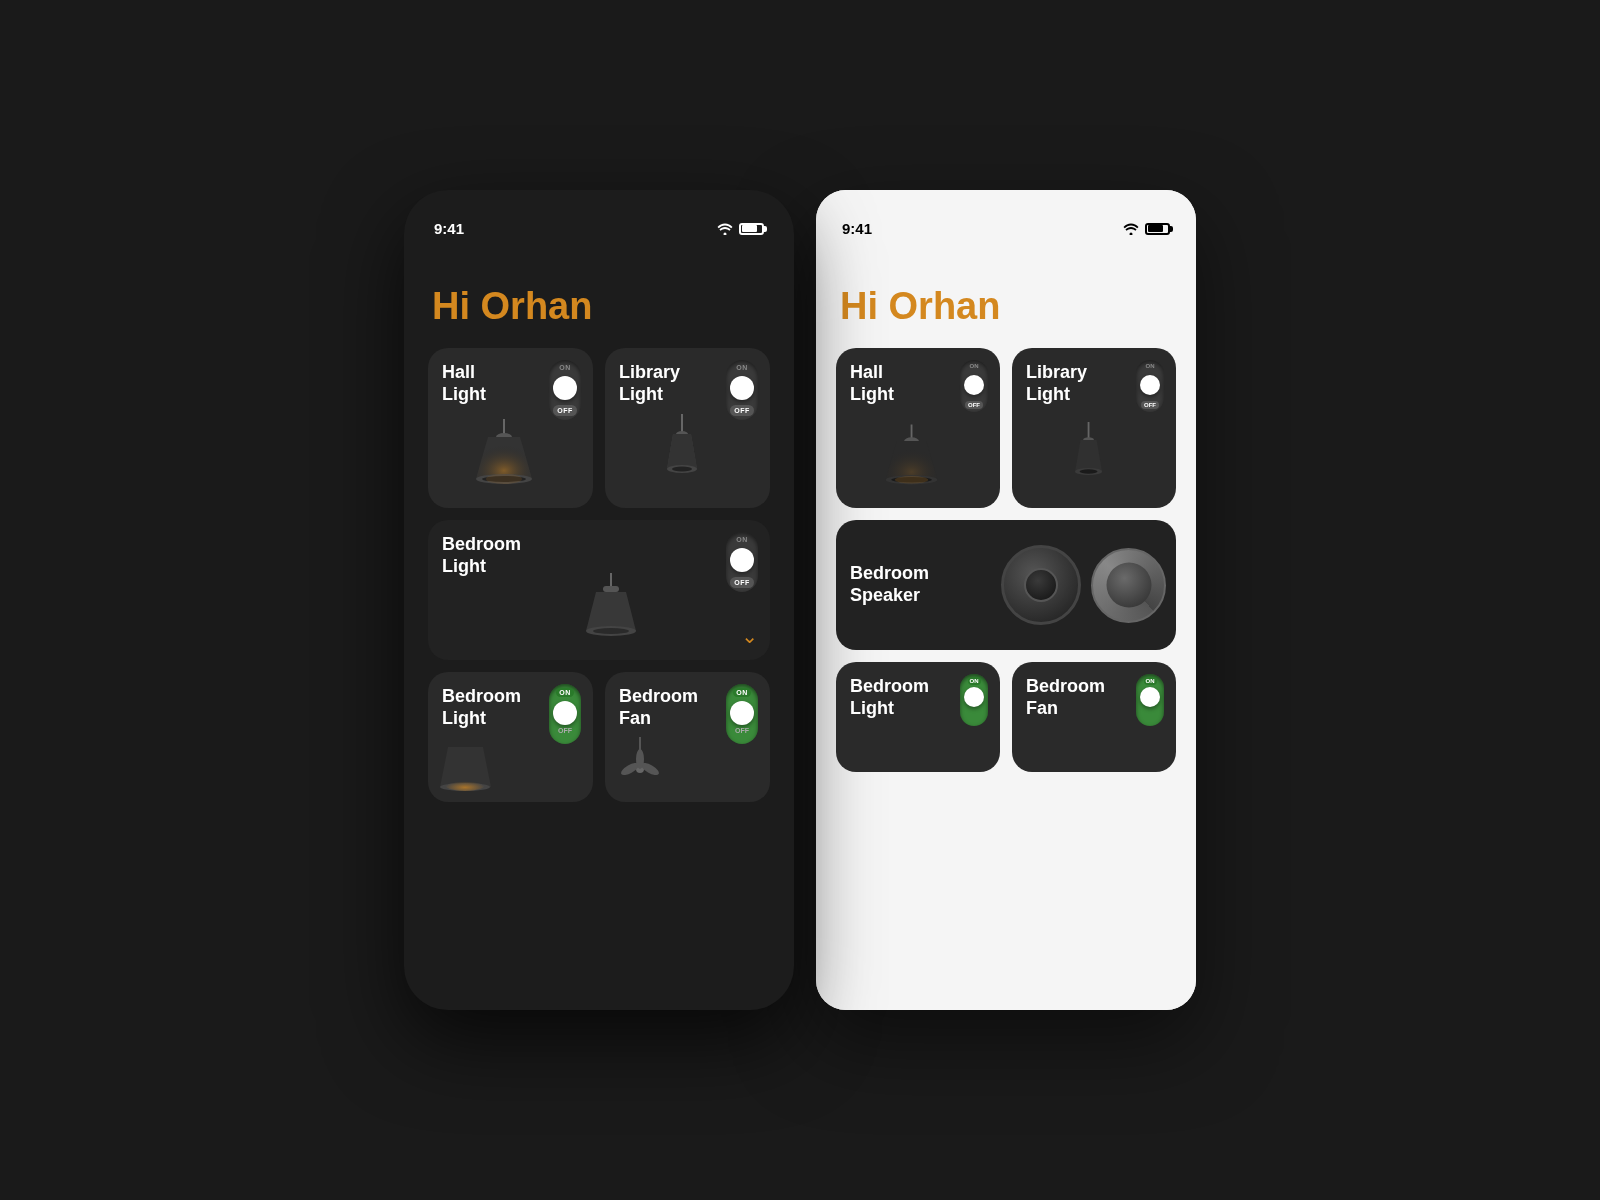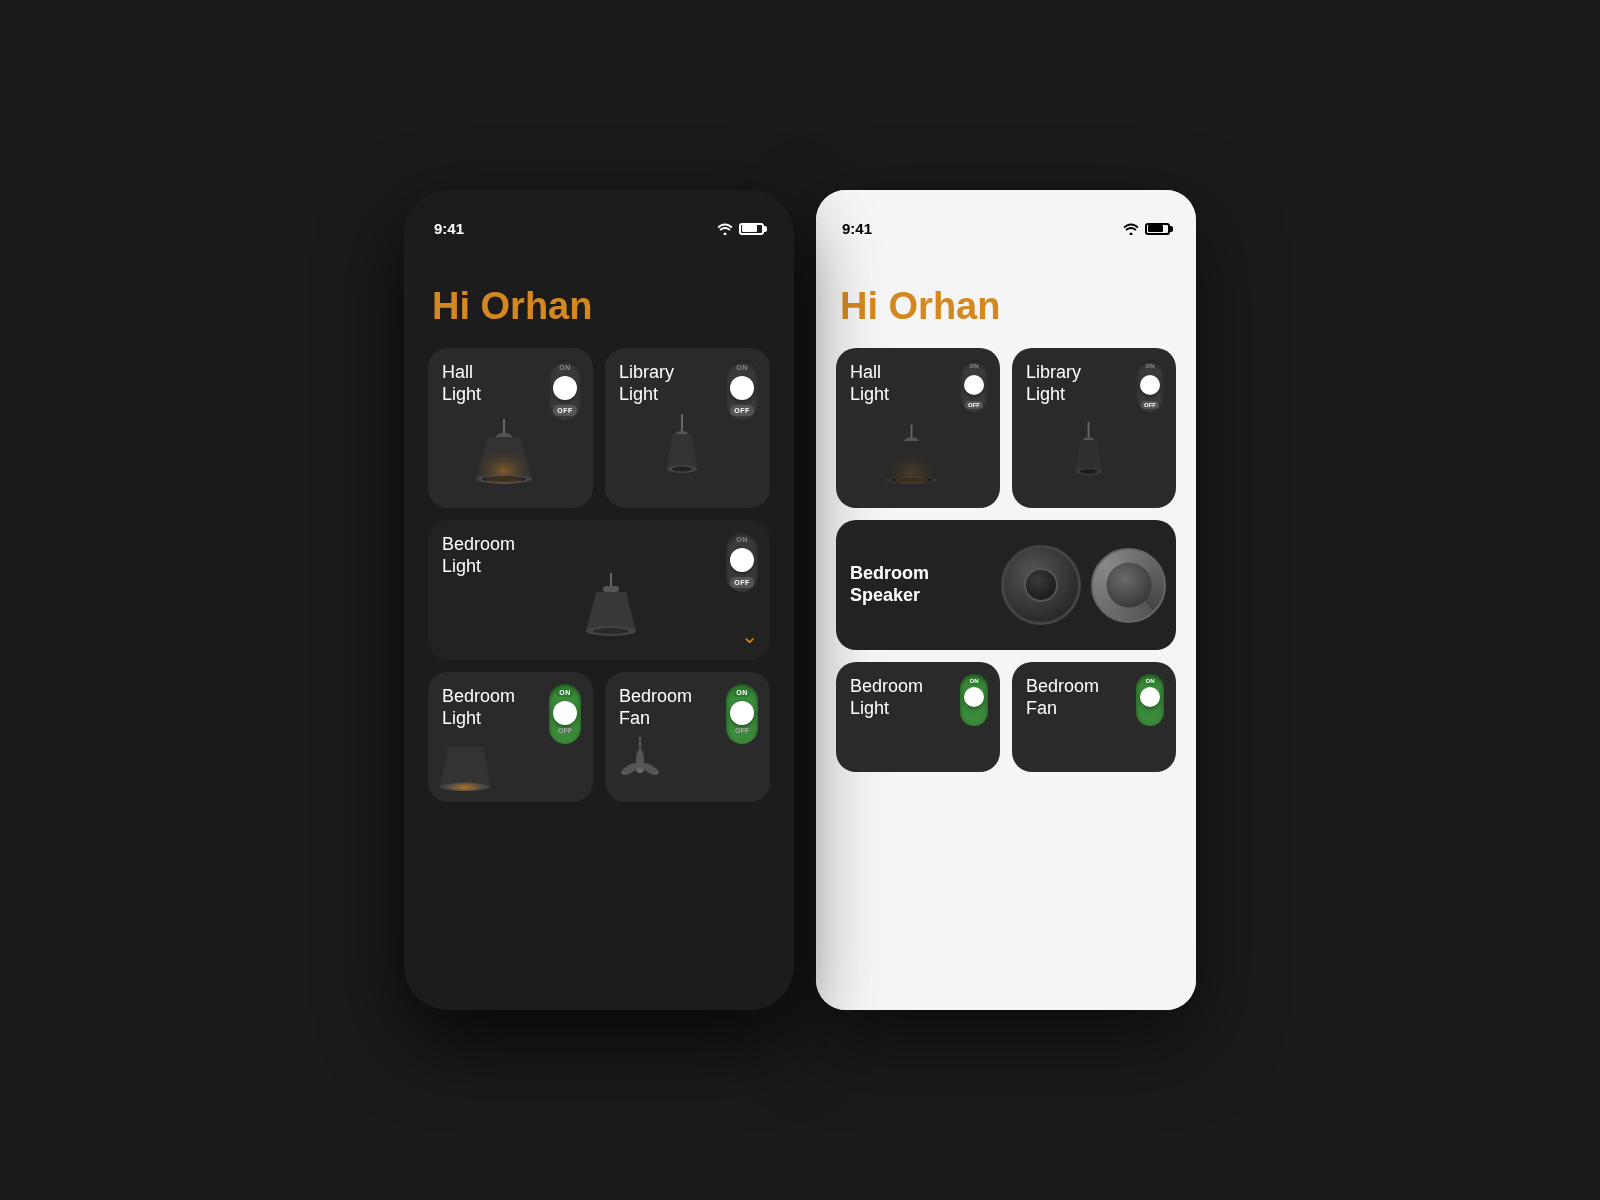--- a/index.html
+++ b/index.html
@@ -118,21 +118,21 @@
       background: #2a2a2a;
       border-radius: 20px;
       padding: 14px;
       position: relative;
       overflow: hidden;
       min-height: 160px;
     }
 
     .device-label {
       font-size: 18px;
-      font-weight: 400;
+      font-weight: 700;
       color: white;
       line-height: 1.2;
       margin-bottom: 8px;
       z-index: 2;
       position: relative;
     }
 
     
     .toggle-container {
       position: absolute;

